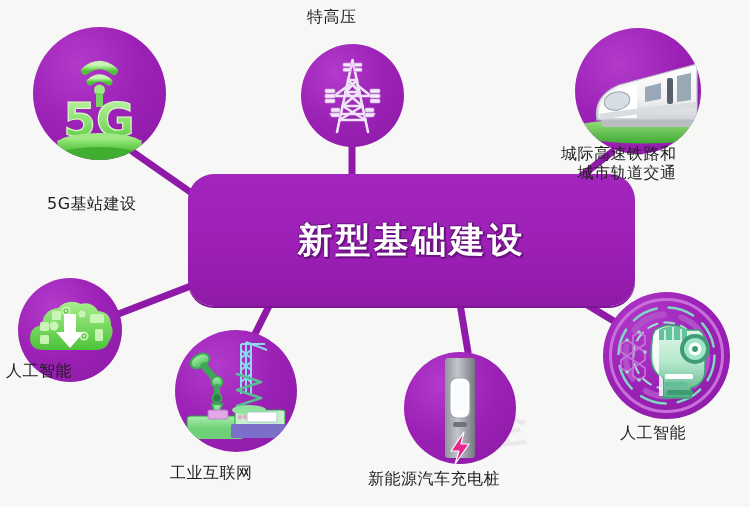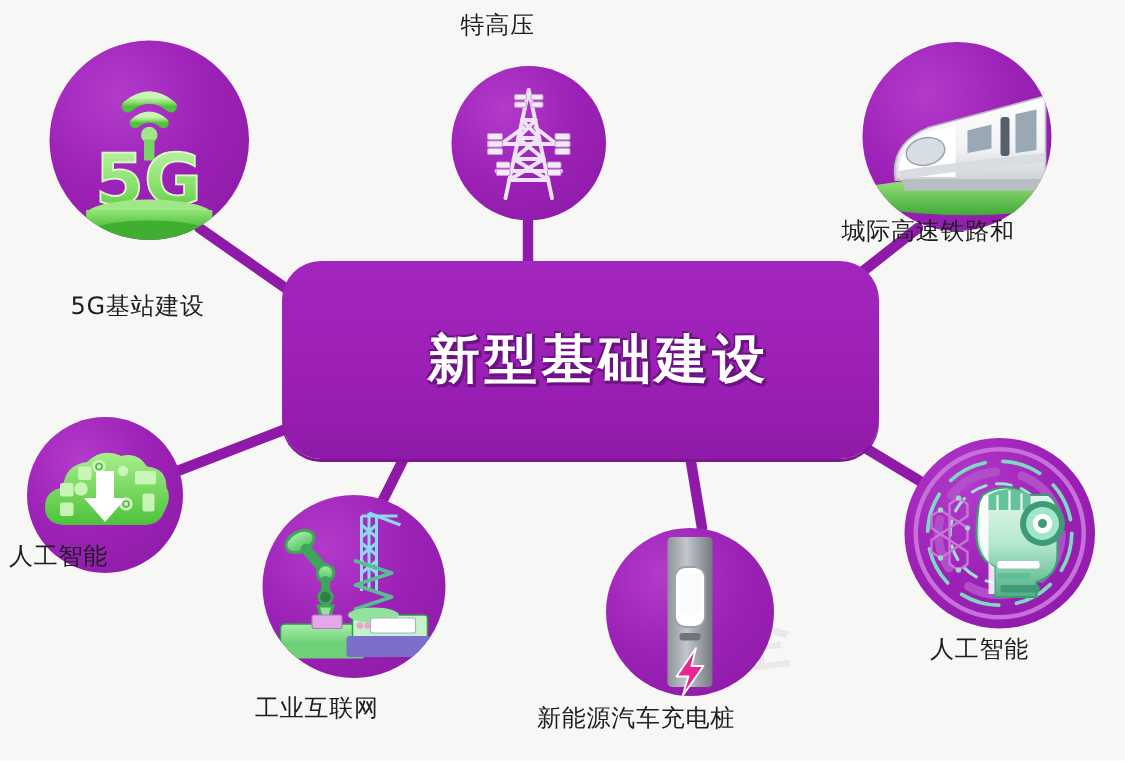--- a/index.html
+++ b/index.html
@@ -20,31 +20,30 @@
     position: absolute;
     left: 0; top: 0;
     width: 750px; height: 507px;
     pointer-events: none;
   }
   
   .center-plate {
     position: absolute;
     left: 188px;
     top: 174px;
-    width: 374px;
+    width: 447px;
     height: 132px;
     background: linear-gradient(180deg, #a226bd 0%, #9c1fb6 55%, #8f1aa8 100%);
     border-radius: 26px;
     box-shadow: 0 2px 0 #7d1694;
     display: flex;
     flex-direction: column;
     align-items: center;
     justify-content: center;
     z-index: 6;
-    padding-left: 24px;
   }
   .center-line {
     color: #ffffff;
     font-weight: bold;
     font-size: 35px;
     letter-spacing: 3px;
     line-height: 1.28;
     text-shadow:
       2px 2px 0 #6d1283,
       -1px -1px 0 #6d1283,
@@ -218,20 +217,21 @@
       <rect x="92" y="50" width="6" height="26" rx="2" fill="#55606c"></rect>
       <path d="M102 48 L116 45 L116 72 L102 74 Z" fill="#9aa7b4"></path>
 
       <path d="M24 86 Q60 80 122 74 L122 80 Q60 86 25 92 Z" fill="#d9dde2"></path>
 
       <path d="M26 92 L122 92 L122 99 L28 99 Z" fill="#b9bec5"></path>
     </svg>
   </div>
   <div class="label two-line" style="left:561px; top:145px;text-align:right;">
     <span class="ln">城际高速铁路和</span>
+    <span class="ln">城市轨道交通</span>
   </div>
 
   <div class="center-plate">
     <div class="center-line">新型基础建设</div>
   </div>
 
   <div class="node" style="left:18px; top:278px; width:104px; height:104px;">
     <svg viewBox="0 0 104 104">
       <defs>
         <linearGradient id="cloudG" x1="0" y1="0" x2="0" y2="1">
@@ -308,21 +308,21 @@
 
       <ellipse cx="74" cy="80" rx="17" ry="5" fill="#8fe39c"></ellipse>
 
       <rect x="72" y="82" width="30" height="10" rx="1.5" fill="#ffffff" stroke="#9fb7c8" stroke-width="0.8"></rect>
       <g fill="#e8a8c8">
         <circle cx="65" cy="87" r="2.2"></circle>
         <circle cx="70" cy="87" r="2.2"></circle>
       </g>
     </svg>
   </div>
-  <div class="label" style="left:170px; top:464px;font-family:Liberation Mono, monospace;">
+  <div class="label" style="left:170px; top:464px;">
     <span class="ln">工业互联网</span>
   </div>
 
   <div class="node" style="left:404px; top:352px; width:112px; height:112px;">
     <svg viewBox="0 0 112 112">
       <defs>
         <linearGradient id="pileG" x1="0" y1="0" x2="1" y2="0">
           <stop offset="0%" stop-color="#8f949b"></stop>
           <stop offset="42%" stop-color="#c3c7cc"></stop>
           <stop offset="100%" stop-color="#74797f"></stop>
@@ -332,21 +332,21 @@
       <rect x="41" y="6" width="30" height="100" rx="3" fill="url(#pileG)"></rect>
 
       <rect x="46" y="26" width="20" height="40" rx="7" fill="#ffffff" stroke="#9da2a9" stroke-width="1.2"></rect>
       <rect x="49" y="30" width="14" height="28" rx="4" fill="#fafbfc"></rect>
 
       <rect x="49" y="70" width="14" height="5" rx="2" fill="#6f747b"></rect>
 
       <path d="M60 80 L47 99 L55 99 L51 112 L65 92 L57 92 Z" fill="#e8268f" stroke="#ffffff" stroke-width="1.2" stroke-linejoin="round"></path>
     </svg>
   </div>
-  <div class="label" style="left:358px; top:470px;">
+  <div class="label" style="left:368px; top:470px;">
     <span class="ln">新能源汽车充电桩</span>
   </div>
 
   <div class="node" style="left:603px; top:292px; width:127px; height:127px;">
     <svg viewBox="0 0 127 127">
       <defs>
         <linearGradient id="aiHead" x1="0" y1="0" x2="0" y2="1">
           <stop offset="0%" stop-color="#e9f7ef"></stop>
           <stop offset="50%" stop-color="#b7e9cd"></stop>
           <stop offset="100%" stop-color="#4fae86"></stop>

